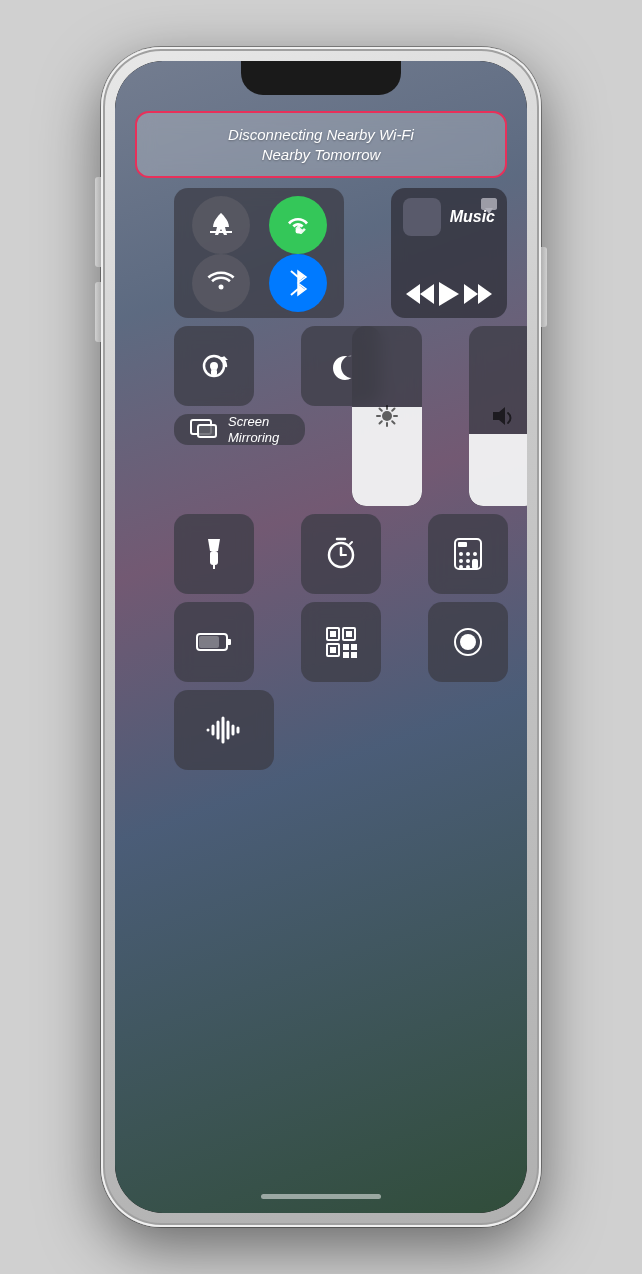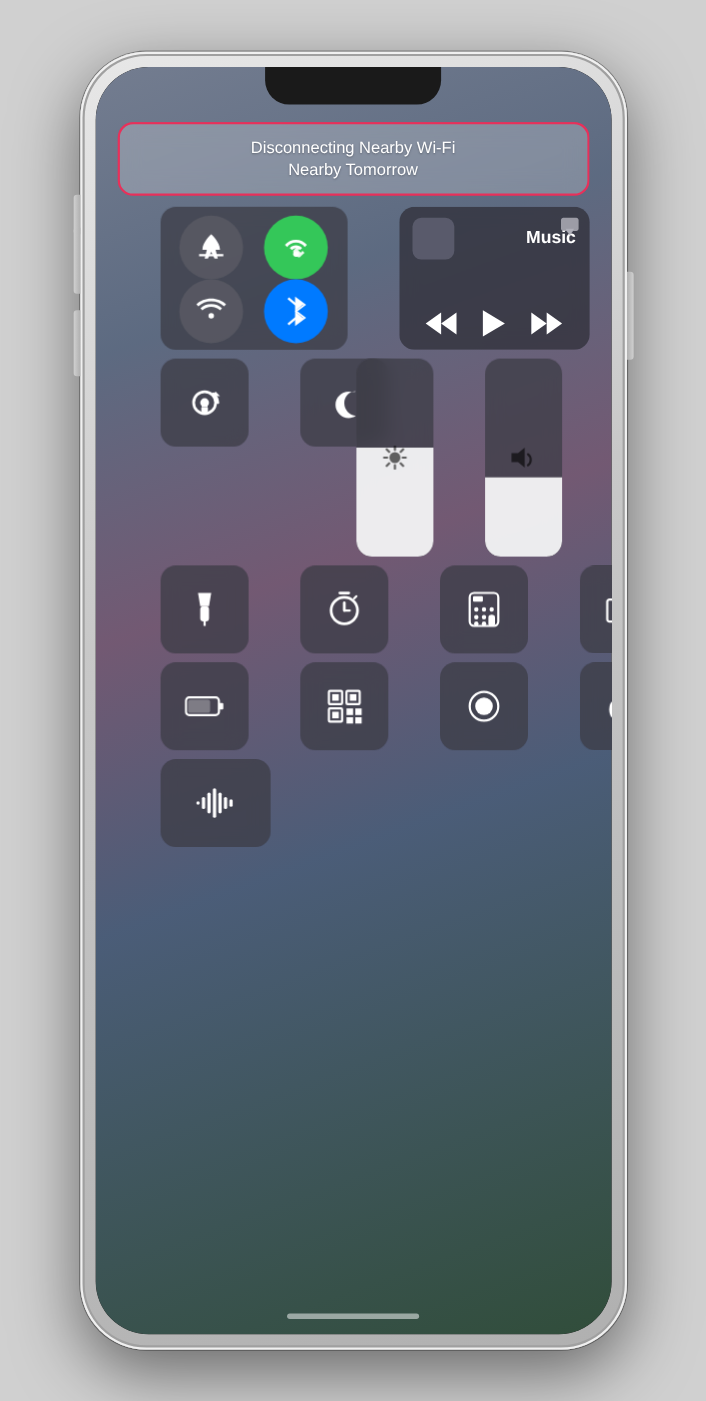--- a/index.html
+++ b/index.html
@@ -8,30 +8,31 @@
       width: 642px;
       height: 1274px;
       background: #d0d0d0;
       display: flex;
       justify-content: center;
       align-items: center;
       font-family: -apple-system, 'SF Pro Display', 'Helvetica Neue', Arial, sans-serif;
     }
 
     .phone-outer {
-      width: 497px;
+      width: 440px;
       height: 1180px;
       background: linear-gradient(160deg, #e8e8e8 0%, #c8c8c8 40%, #b0b0b0 100%);
       border-radius: 60px;
       position: relative;
       box-shadow:
         inset 0 0 0 2px #f0f0f0,
         inset 0 0 0 4px #a0a0a0,
         0 20px 60px rgba(0,0,0,0.5),
         0 0 0 1px #888;
+      font-style: italic;
     }
 
     .phone-inner {
       position: absolute;
       top: 14px; left: 14px; right: 14px; bottom: 14px;
       background: #1a1a1a;
       border-radius: 48px;
       overflow: hidden;
     }
 
@@ -448,20 +449,29 @@
                   </svg>
                 </div>
 
                 <div class="tile tile-sm">
                   <svg width="32" height="32" viewBox="0 0 32 32" fill="white">
                     <path d="M20 6C13.4 6 8 11.4 8 18s5.4 12 12 12c2.4 0 4.6-.7 6.5-1.9-5.8-.5-10.5-5.5-10.5-11.6S20.7 5.4 26.5 5.9C24.6 6.7 22.4 6 20 6z"></path>
                   </svg>
                 </div>
               </div>
 
+              <div class="tile tile-screen-mirror">
+                <svg width="28" height="22" viewBox="0 0 28 22" fill="white">
+                  <rect x="1" y="1" width="20" height="14" rx="2" fill="none" stroke="white" stroke-width="2"></rect>
+                  <rect x="8" y="6" width="18" height="12" rx="2" fill="rgba(60,60,70,0.8)" stroke="white" stroke-width="2"></rect>
+                  <rect x="9" y="7" width="16" height="10" rx="1" fill="rgba(255,255,255,0.15)"></rect>
+                </svg>
+                <span class="screen-mirror-label" style="white-space:pre-line; font-size:13px; font-weight:500; color:white;">Screen
+Mirroring</span>
+              </div>
             </div>
 
             <div class="tile tile-slider" style="position:relative;">
               <div class="slider-fill-brightness"></div>
               <div class="slider-icon">
                 <svg width="22" height="22" viewBox="0 0 22 22">
                   <circle cx="11" cy="11" r="5" fill="rgba(0,0,0,0.6)"></circle>
                   <line x1="11" y1="1" x2="11" y2="4" stroke="rgba(0,0,0,0.6)" stroke-width="2" stroke-linecap="round"></line>
                   <line x1="11" y1="18" x2="11" y2="21" stroke="rgba(0,0,0,0.6)" stroke-width="2" stroke-linecap="round"></line>
                   <line x1="1" y1="11" x2="4" y2="11" stroke="rgba(0,0,0,0.6)" stroke-width="2" stroke-linecap="round"></line>

